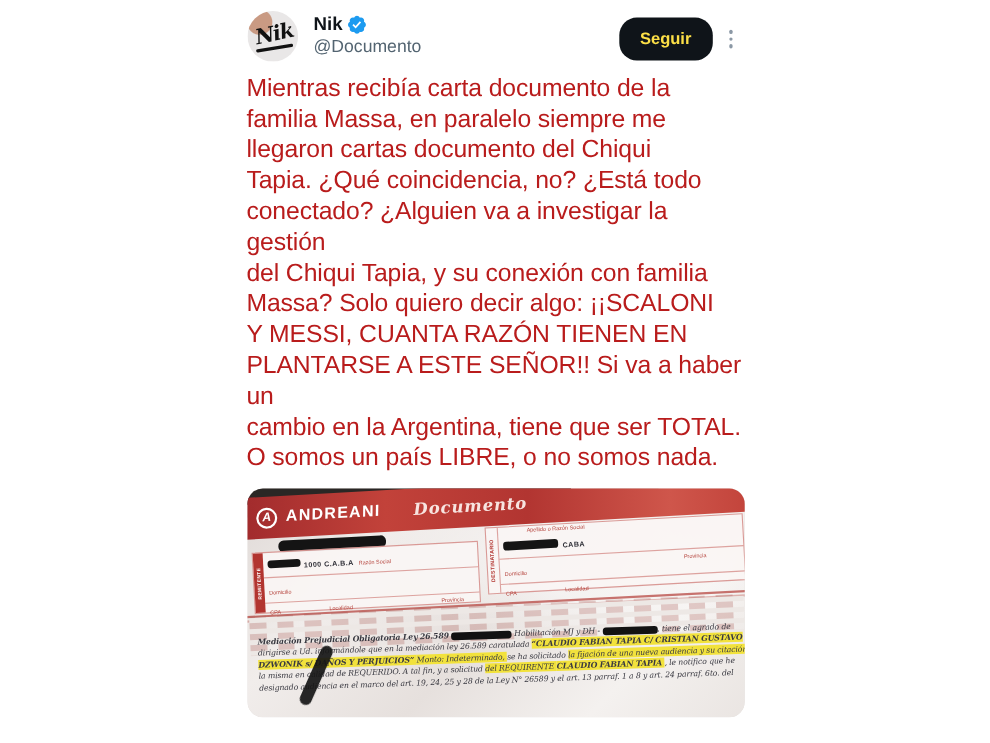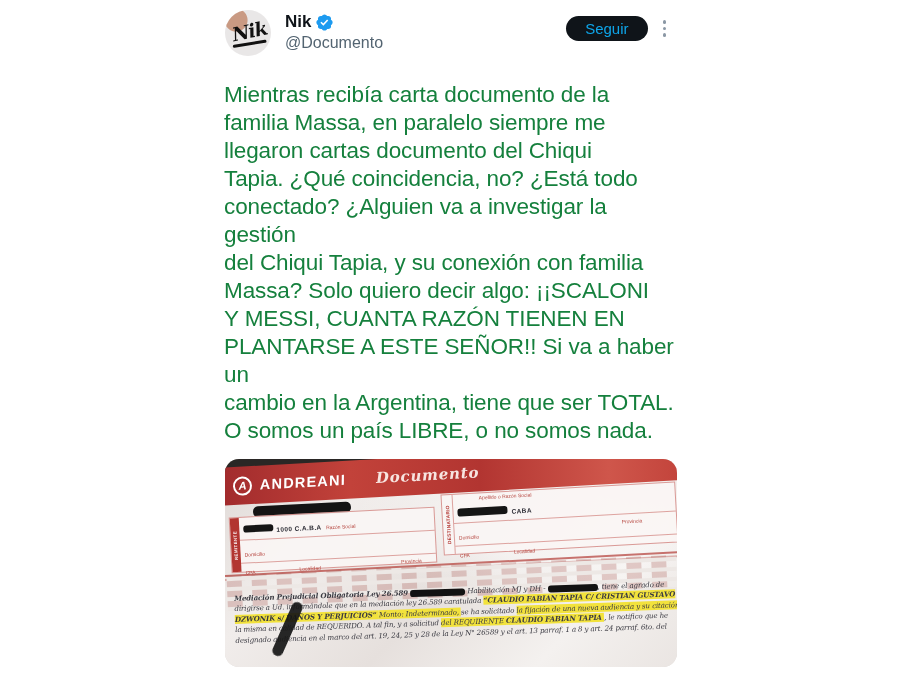--- a/index.html
+++ b/index.html
@@ -24,28 +24,28 @@
                  font-weight:bold; font-size:19px; color:#111; transform:rotate(-12deg); letter-spacing:-1px; }
   .avatar .sig::after { content:""; position:absolute; left:-2px; bottom:-3px; width:34px; height:3px;
                  background:#111; border-radius:2px; transform:rotate(3deg); }
   .names { margin-left:14px; padding-top:2px; min-width:0; }
   .name-line { display:flex; align-items:center; gap:4px; }
   .name { font-size:17px; font-weight:bold; line-height:20px; cursor:pointer; }
   .vbadge { width:19px; height:19px; }
   .handle { font-size:16px; color:#536471; line-height:20px; margin-top:1px; }
   .spacer { flex:1; }
   .actions { display:flex; align-items:center; gap:13px; padding-top:6px; margin-right:8px; }
-  .follow { background:#0f1419; color:#0ea5e9; border:none; border-radius:16px; height:25px; padding:0 19px;
-            font-size:15px; font-weight:normal; font-family:inherit; cursor:pointer; }
+  .follow { background:#0f1419; color:#fde047; border:none; border-radius:16px; height:39px; padding:0 19px;
+            font-size:15px; font-weight:bold; font-family:inherit; cursor:pointer; }
   .more { display:flex; flex-direction:column; gap:3px; padding:4px 2px; cursor:pointer; }
   .more i { width:3.5px; height:3.5px; border-radius:50%; background:#8b98a5; }
 
   
-  .tweet { padding:0 11px; margin-top:25px; font-size:22.5px; line-height:28px; letter-spacing:-0.1px;
-           white-space:pre-line; color:#15803d; }
+  .tweet { padding:0 11px; margin-top:10px; font-size:22.5px; line-height:28px; letter-spacing:-0.1px;
+           white-space:pre-line; color:#b91c1c; }
 
   
   .photo { position:relative; margin:14px 11px 0 12px; width:452px; height:208px; border-radius:14px;
            overflow:hidden; background:#ece8e5; cursor:pointer; box-shadow:0 0 0 1px rgba(0,0,0,.06) inset; }
   .ph-base { position:absolute; inset:0;
      background:
        radial-gradient(ellipse at 70% 30%, rgba(255,255,255,.5) 0 18%, rgba(255,255,255,0) 42%),
        linear-gradient(133deg, #dfd9d6 0%, #f1edeb 26%, #e6e0dd 52%, #f4f1ef 78%, #eae5e2 100%);
   }
   .ph-topdark { position:absolute; left:-6px; top:-5px; width:300px; height:15px; background:#2a2725;

